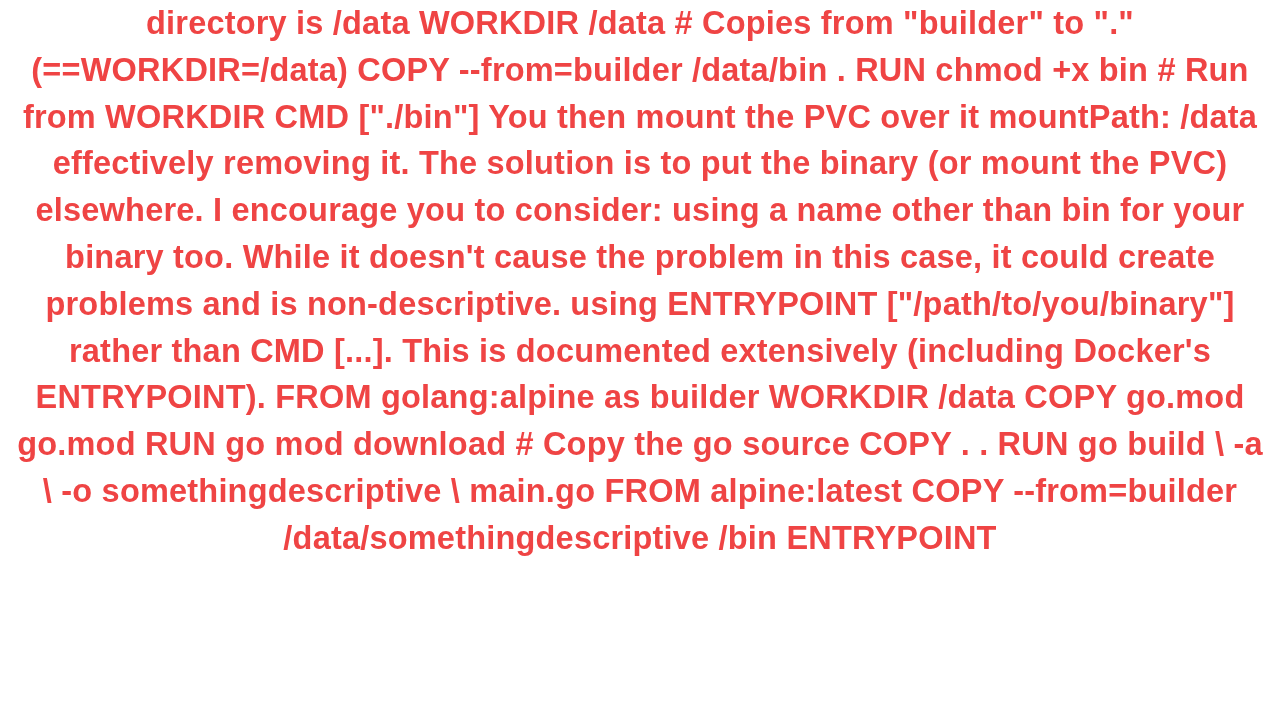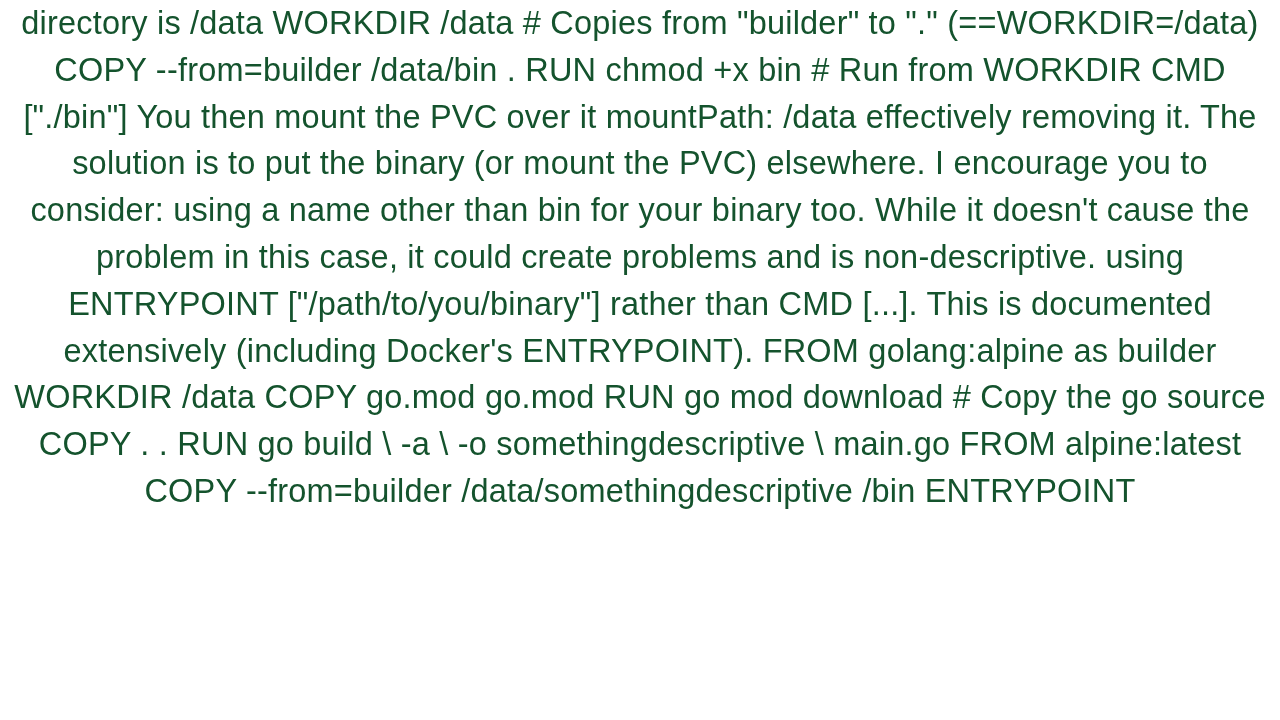--- a/index.html
+++ b/index.html
@@ -16,22 +16,22 @@
       display: flex;
       align-items: flex-start;
       justify-content: center;
     }
     .content {
       width: 1280px;
       padding: 0 12px;
       text-align: center;
       font-size: 32.5px;
       line-height: 1.44;
-      color: #14532d;
-      font-weight: 400;
+      color: #ef4444;
+      font-weight: 700;
       letter-spacing: 0.2px;
     }
   </style>
 </head>
 <body>
 
 <div class="content">
   <span>directory is /data WORKDIR /data  # Copies from "builder" to "." (==WORKDIR=/data) COPY --from=builder /data/bin . RUN chmod +x bin  # Run from WORKDIR CMD ["./bin"]  You then mount the PVC over it mountPath: /data effectively removing it. The solution is to put the binary (or mount the PVC) elsewhere. I encourage you to consider:  using a name other than bin for your binary too. While it doesn't cause the problem in this case, it could create problems and is non-descriptive. using ENTRYPOINT ["/path/to/you/binary"] rather than CMD [...]. This is documented extensively (including Docker's ENTRYPOINT).  FROM golang:alpine as builder WORKDIR /data  COPY go.mod go.mod RUN go mod download  # Copy the go source COPY . .  RUN go build \     -a \     -o somethingdescriptive \     main.go  FROM alpine:latest  COPY --from=builder /data/somethingdescriptive /bin  ENTRYPOINT</span>
 </div>
 

